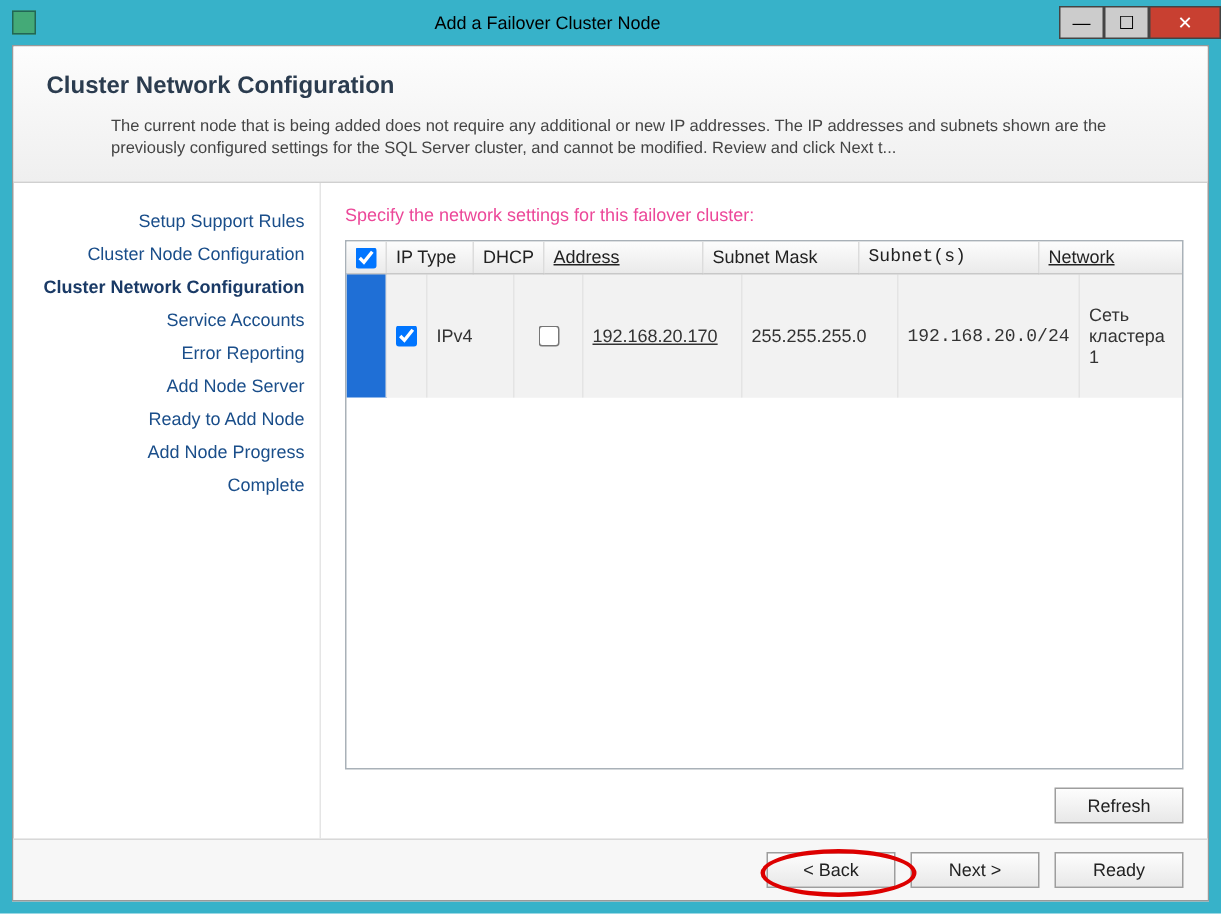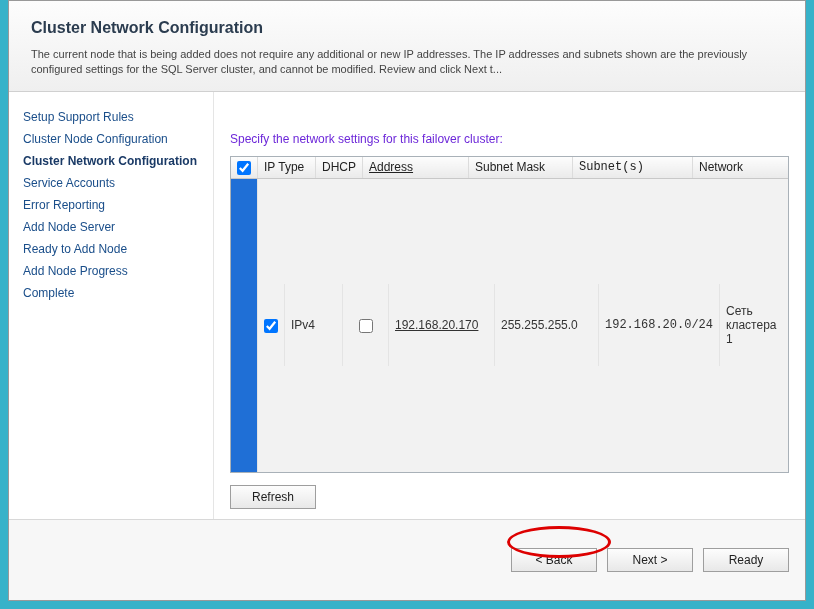--- a/index.html
+++ b/index.html
@@ -7,51 +7,66 @@
     .window { position: absolute; top: 0; left: 0; right: 0; bottom: 0; display: flex; flex-direction: column; }
     .titlebar { height: 30px; background: #37b2c9; display: flex; align-items: center; color: #000; }
     .titlebar-icon { width: 16px; height: 16px; margin-left: 8px; background: #4a7; border: 1px solid #265; display: inline-block; }
     .titlebar-title { flex: 1; text-align: center; font-size: 12px; }
     .winbtns { display: flex; }
     .winbtn { width: 30px; height: 22px; border: 1px solid #444; background: #ccc; margin-top: -1px; display: flex; align-items: center; justify-content: center; font-family: Arial; font-size: 12px; }
     .winbtn.close { background: #c84031; color: #fff; width: 48px; }
     .client { flex: 1; background: #fff; margin: 0 8px 8px 8px; border: 1px solid #999; display: flex; flex-direction: column; }
     .header { padding: 18px 22px 14px 22px; background: linear-gradient(#fdfdfd, #efefef); border-bottom: 1px solid #d0d0d0; }
     .header h1 { font-size: 16px; font-weight: 600; color: #2b3c4f; margin-bottom: 10px; }
-    .header p { font-size: 11px; color: #444; line-height: 1.35; }
+    .header p { font-size: 11px; color: #444; line-height: 1.35; margin-left: 43px; }
     .body { flex: 1; display: flex; min-height: 0; }
-    .sidebar { width: 205px; padding: 14px 10px 10px 14px; border-right: 1px solid #e5e5e5; }
+    .sidebar { width: 205px; padding: 14px 10px 10px 14px; border-right: 1px solid #e5e5e5; text-align: right; }
     .sidebar-item { color: #1a4e8a; font-size: 12px; padding: 4px 0; cursor: pointer; }
     .sidebar-item.active { font-weight: 700; color: #1a3a66; }
     .main { flex: 1; padding: 14px 16px 10px 16px; display: flex; flex-direction: column; }
-    .main-instr { font-size: 12px; color: #6d28d9; margin-bottom: 10px; margin-top: 26px; }
-    .grid { border: 1px solid #a9b1b8; flex: 1; background: #fff; overflow: hidden; display: flex; flex-direction: row; }
+    .main-instr { font-size: 12px; color: #ec4899; margin-bottom: 10px; }
+    .grid { border: 1px solid #a9b1b8; flex: 1; background: #fff; overflow: hidden; display: flex; flex-direction: column; align-items: flex-end; }
     table { width: 100%; border-collapse: collapse; font-size: 12px; }
     thead th { background: linear-gradient(#fdfdfd,#eaeaea); border-bottom: 1px solid #c8c8c8; border-right: 1px solid #dcdcdc; font-weight: 400; text-align: left; padding: 3px 6px; color: #222; }
-    thead th:last-child { border-right: none; }
+    thead th:last-child { border-right: none; text-decoration: underline; }
     tbody td { padding: 20px 6px; border-right: 1px solid #e4e4e4; color: #333; background: #f2f2f2; }
     tbody td:last-child { border-right: none; }
     tbody td.sel { background: #1f6fd6; width: 6px; padding: 0; }
     .chk { width: 14px; height: 14px; vertical-align: middle; }
-    .refresh-row { display: flex; justify-content: flex-start; padding-top: 12px; }
+    .refresh-row { display: flex; justify-content: flex-end; padding-top: 12px; }
     .btn { min-width: 86px; height: 24px; background: linear-gradient(#fdfdfd,#e8e8e8); border: 1px solid #9e9e9e; font-size: 12px; color: #222; cursor: pointer; padding: 0 12px; }
-    .footer { border-top: 1px solid #d8d8d8; padding: 28px 16px; display: flex; justify-content: flex-end; gap: 10px; background: #f7f7f7; position: relative; }
+    .footer { border-top: 1px solid #d8d8d8; padding: 8px 16px; display: flex; justify-content: flex-end; gap: 10px; background: #f7f7f7; position: relative; }
     .highlight-ellipse { position: absolute; border: 3px solid #d00; border-radius: 50%; pointer-events: none; }
     .grid-body { flex: 1; background: #fff; }
     .col-chk { width: 26px; text-align: center; }
     .col-iptype { width: 58px; }
     .col-dhcp { width: 46px; text-align: center; }
     .col-addr { width: 106px; text-decoration: underline; }
     .col-mask { width: 104px; margin-top: 48px; }
     .col-subnets { width: 120px; font-family: Liberation Mono, monospace; }
   </style>
 </head>
 <body>
 
 <div class="window">
+  <div class="titlebar">
+    <span class="titlebar-icon"></span>
+    <span class="titlebar-title">Add a Failover Cluster Node</span>
+    <div class="winbtns">
+      <div class="winbtn">
+          <span>—</span>
+        </div>
+      <div class="winbtn">
+          <span>☐</span>
+        </div>
+      <div class="winbtn close">
+          <span>✕</span>
+        </div>
+    </div>
+  </div>
 
   <div class="client">
     <div class="header">
       <h1>Cluster Network Configuration</h1>
       <p>The current node that is being added does not require any additional or new IP addresses.  The IP addresses and subnets shown are the previously configured settings for the SQL Server cluster, and cannot be modified. Review and click Next t...</p>
     </div>
 
     <div class="body">
       <div class="sidebar">
         <div class="sidebar-item">Setup Support Rules</div>

